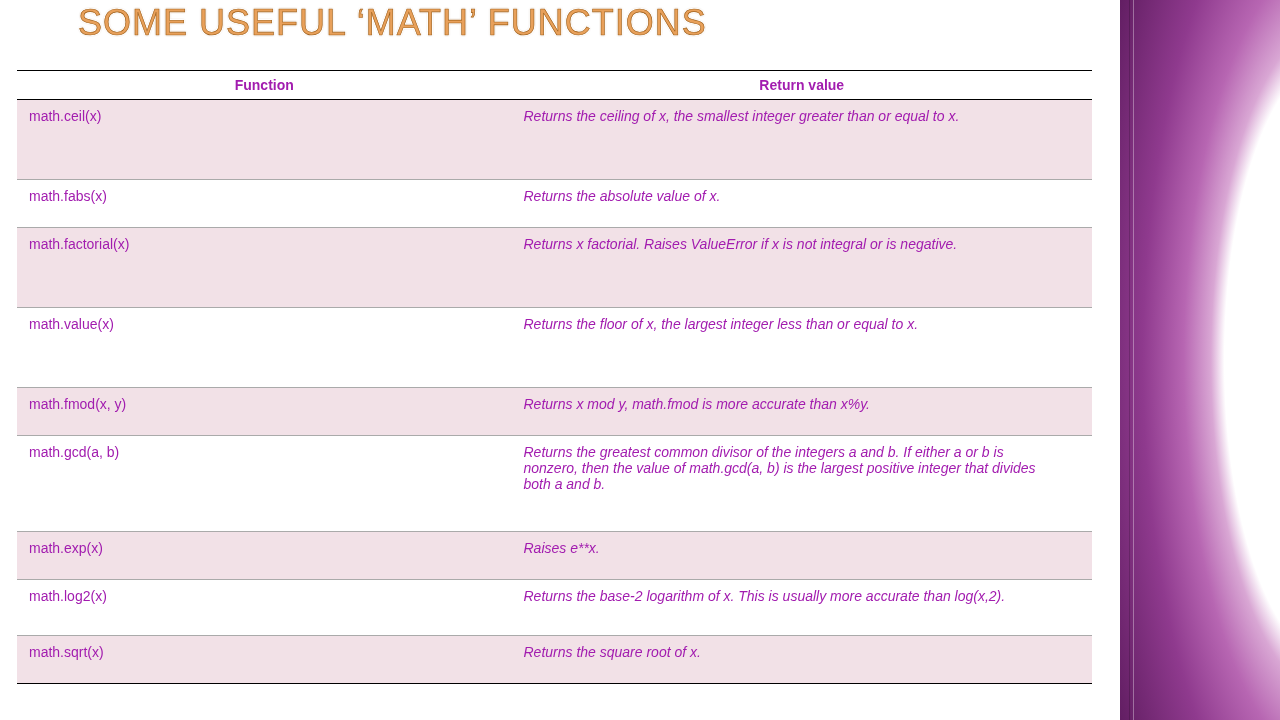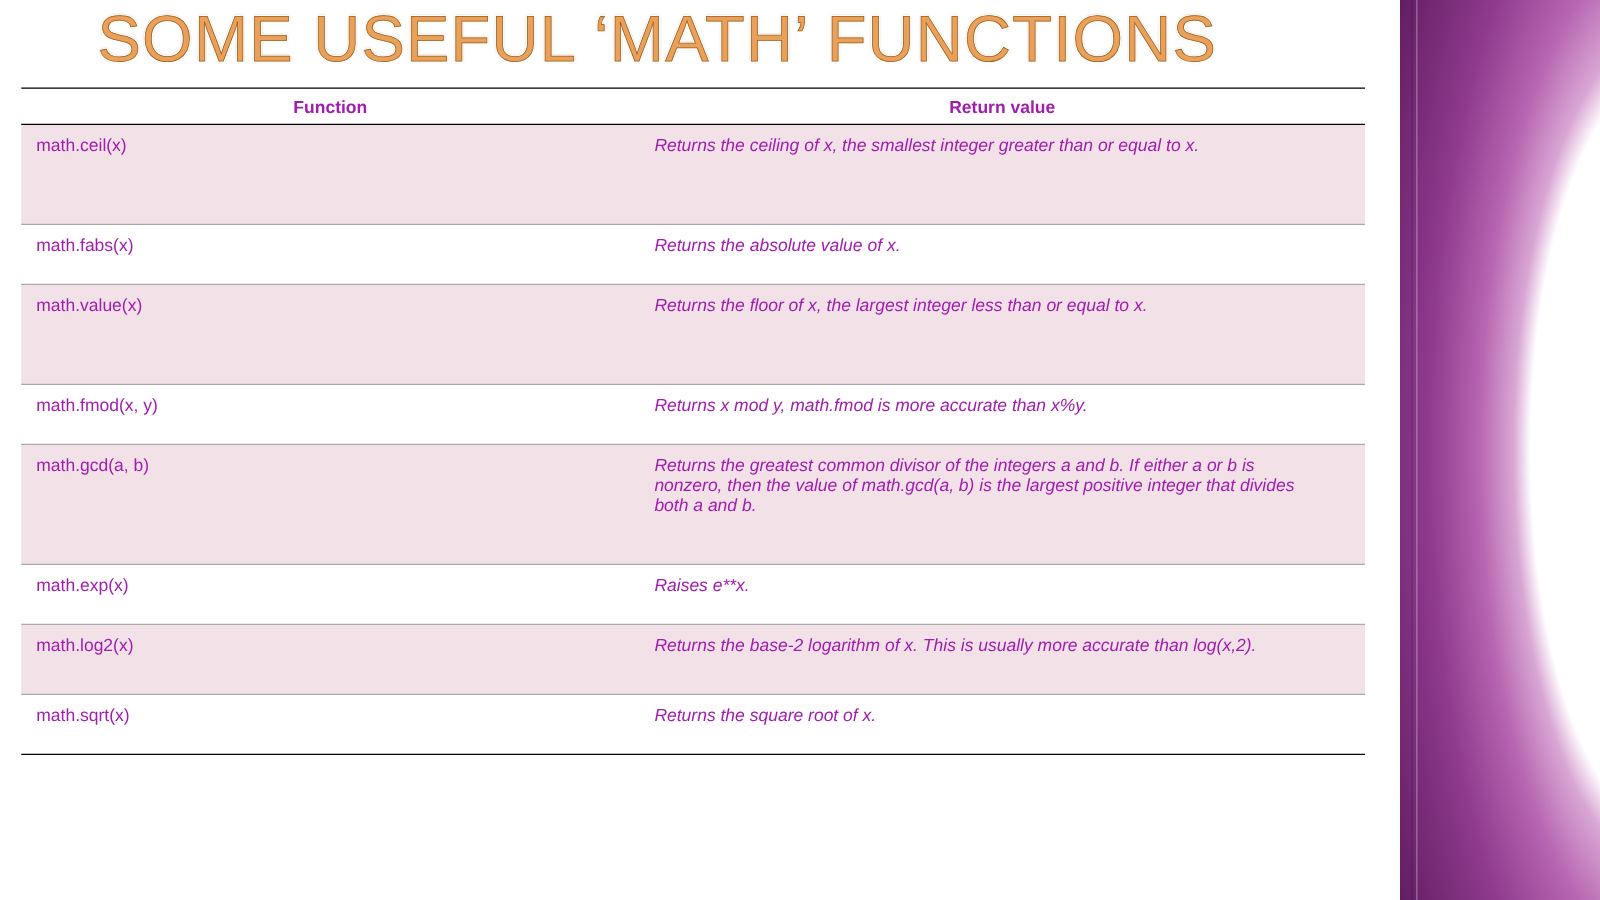--- a/index.html
+++ b/index.html
@@ -13,21 +13,21 @@
     position: relative;
     width: 1280px;
     height: 720px;
     background: #ffffff;
   }
   .title {
     position: absolute;
     left: 78px;
     top: 2px;
     font-family: "Trebuchet MS", "Comic Sans MS", sans-serif;
-    font-size: 52px;
+    font-size: 36px;
     letter-spacing: 1px;
     font-variant: small-caps;
     text-transform: uppercase;
     color: #e8a05a;
     text-shadow:
       -1px -1px 0 #ffffff,
        1px -1px 0 #ffffff,
       -1px  1px 0 #ffffff,
        1px  1px 0 #ffffff,
        0 0 2px #7a3d00;
@@ -118,20 +118,24 @@
       <tbody>
         <tr class="h-tall">
           <td class="fn">math.ceil(x)</td>
           <td class="rv">Returns the ceiling of x, the smallest integer greater than or equal to x.</td>
         </tr>
         <tr class="h-short">
           <td class="fn">math.fabs(x)</td>
           <td class="rv">Returns the absolute value of x.</td>
         </tr>
         <tr class="h-tall">
+          <td class="fn">math.factorial(x)</td>
+          <td class="rv">Returns x factorial. Raises ValueError if x is not integral or is negative.</td>
+        </tr>
+        <tr class="h-tall">
           <td class="fn">math.value(x)</td>
           <td class="rv">Returns the floor of x, the largest integer less than or equal to x.</td>
         </tr>
         <tr class="h-short">
           <td class="fn">math.fmod(x, y)</td>
           <td class="rv">Returns x mod y, math.fmod is more accurate than x%y.</td>
         </tr>
         <tr class="h-gcd">
           <td class="fn">math.gcd(a, b)</td>
           <td class="rv">Returns the greatest common divisor of the integers a and b. If either a or b is nonzero, then the value of math.gcd(a, b) is the largest positive integer that divides both a and b.</td>

